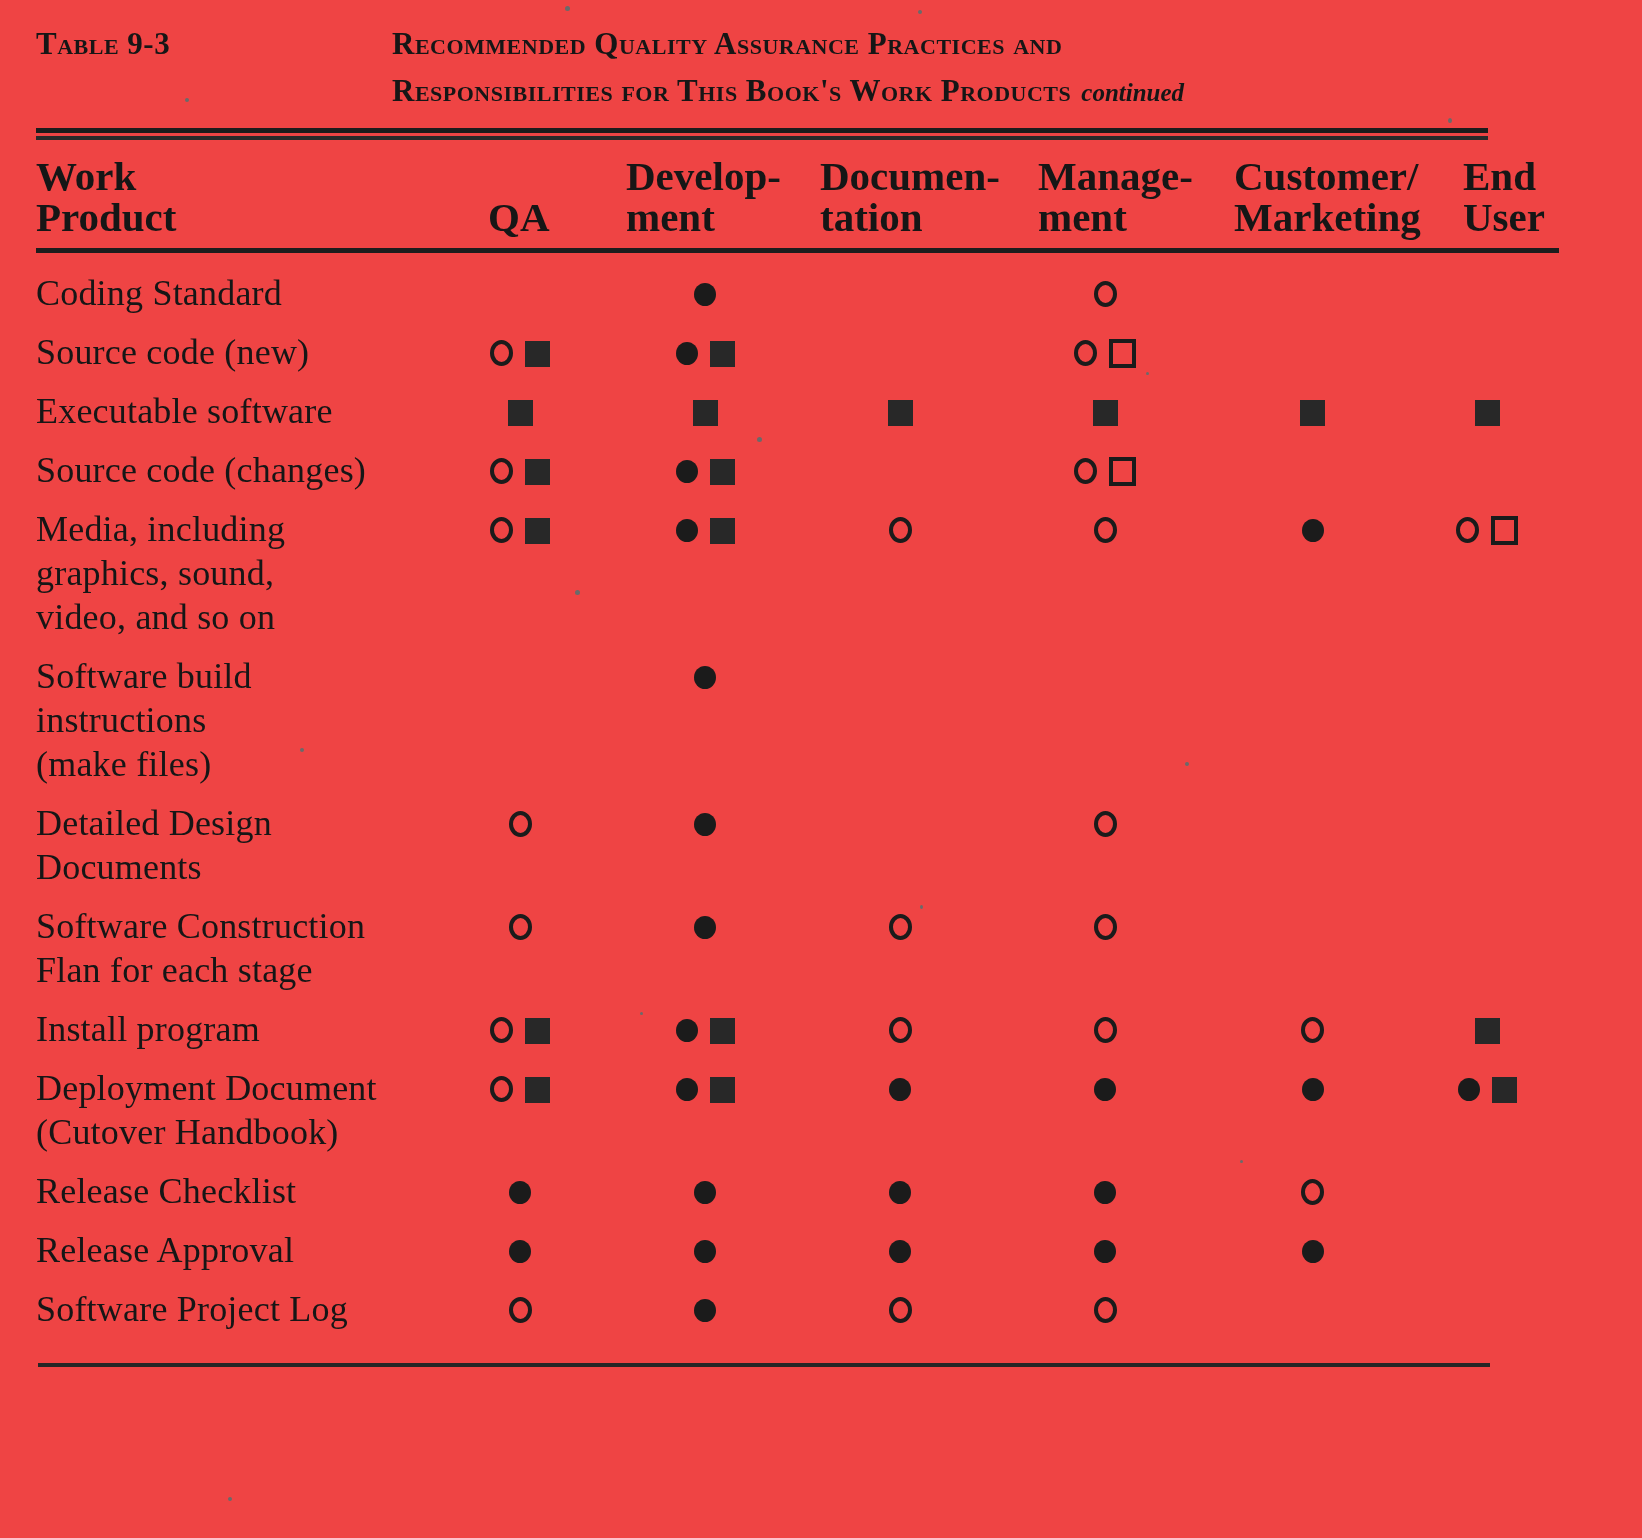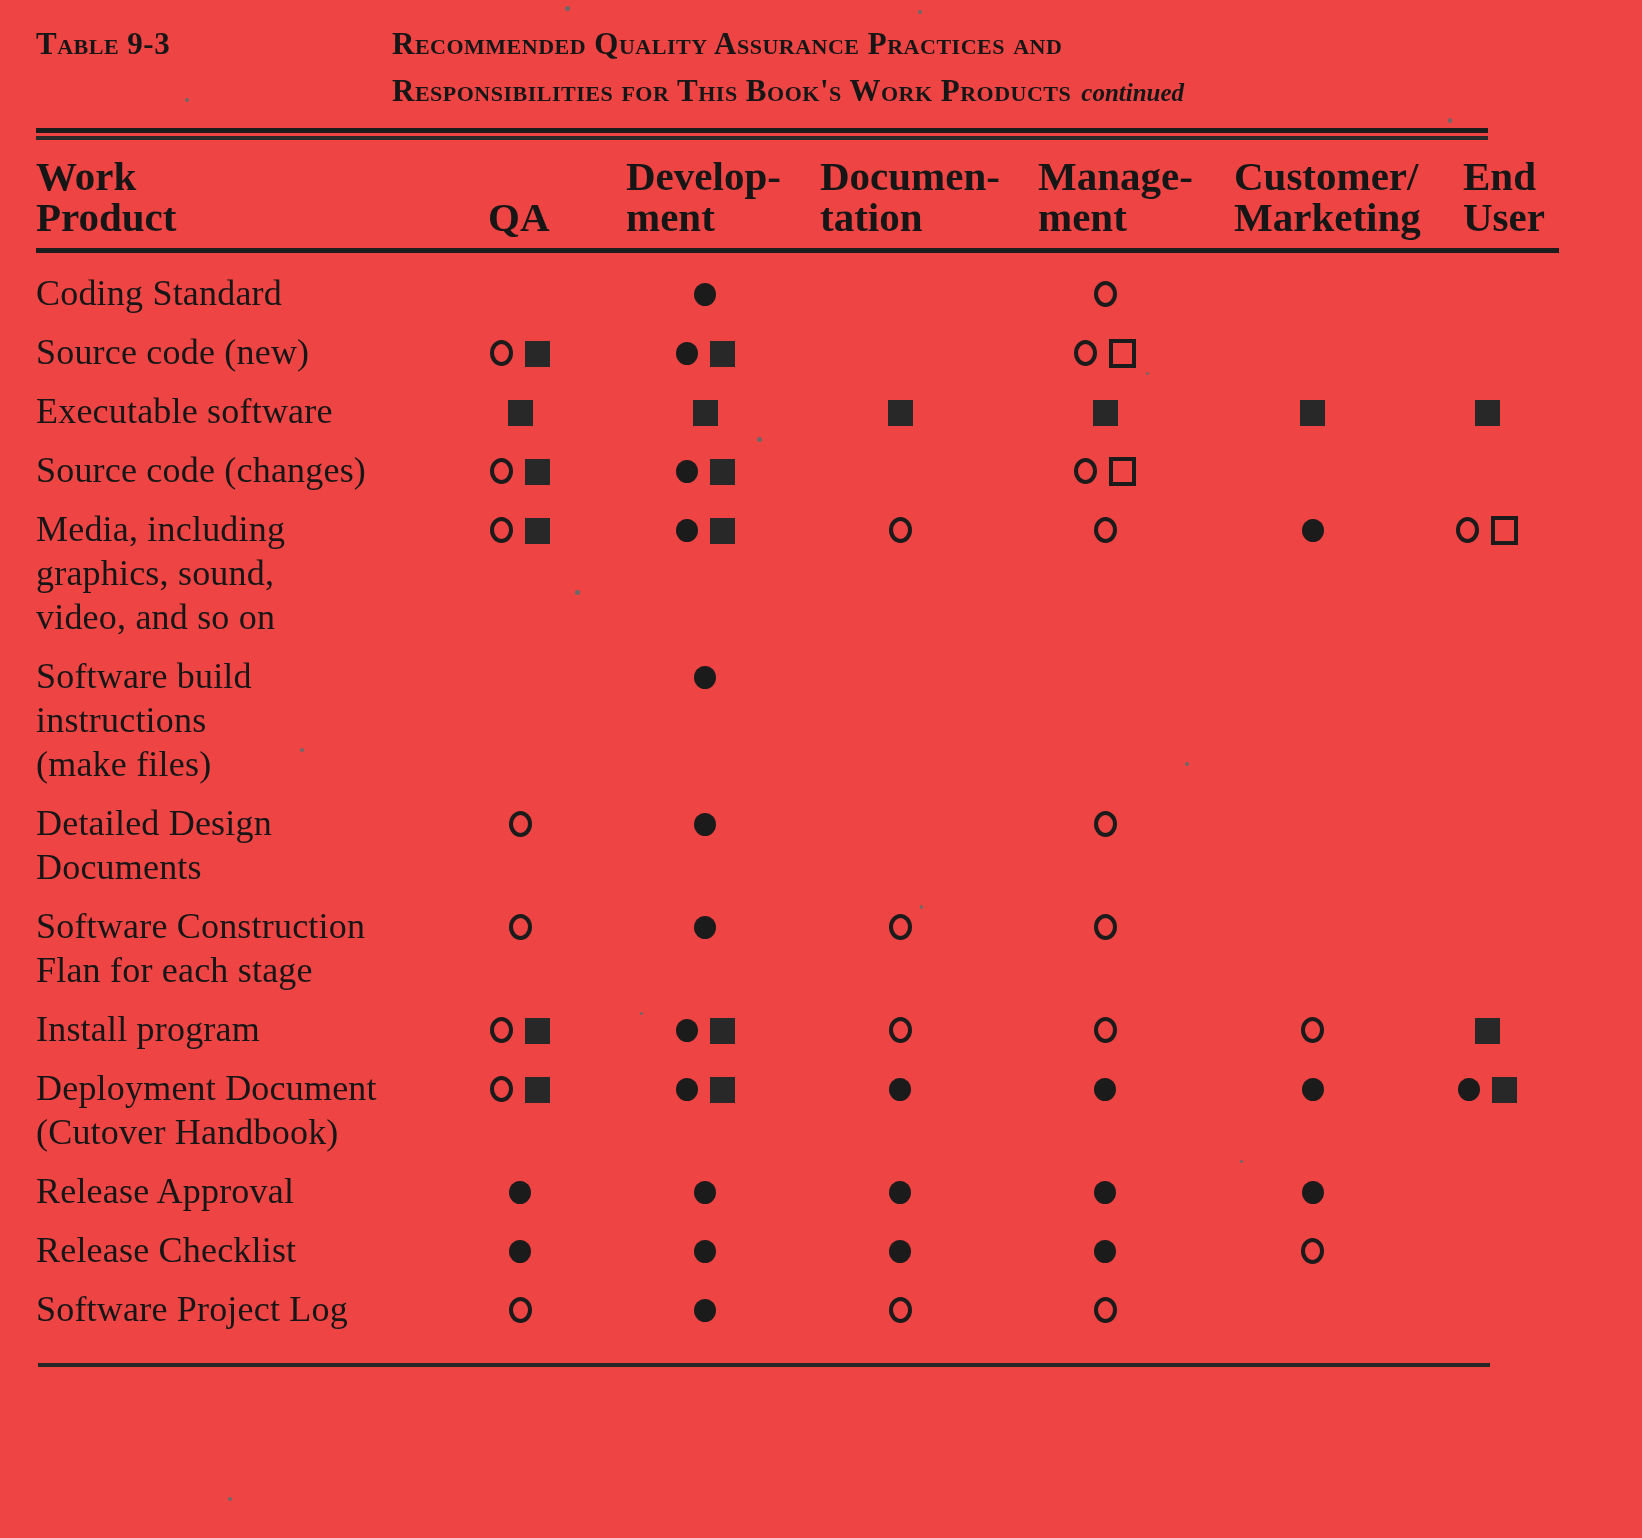--- a/index.html
+++ b/index.html
@@ -277,35 +277,35 @@
           <td class="col-work_product">Deployment Document
 (Cutover Handbook)</td>
           <td class="sym-cell col-qa"><span class="sym open-circle"></span><span class="sym filled-square"></span></td>
           <td class="sym-cell col-development"><span class="sym filled-circle"></span><span class="sym filled-square"></span></td>
           <td class="sym-cell col-documentation"><span class="sym filled-circle"></span></td>
           <td class="sym-cell col-management"><span class="sym filled-circle"></span></td>
           <td class="sym-cell col-customer_marketing"><span class="sym filled-circle"></span></td>
           <td class="sym-cell col-end_user"><span class="sym filled-circle"></span><span class="sym filled-square"></span></td>
         </tr>
         <tr>
+          <td class="col-work_product">Release Checklist</td>
+          <td class="sym-cell col-qa"><span class="sym filled-circle"></span></td>
+          <td class="sym-cell col-development"><span class="sym filled-circle"></span></td>
+          <td class="sym-cell col-documentation"><span class="sym filled-circle"></span></td>
+          <td class="sym-cell col-management"><span class="sym filled-circle"></span></td>
+          <td class="sym-cell col-customer_marketing"><span class="sym open-circle"></span></td>
+          <td class="sym-cell col-end_user"></td>
+        </tr>
+        <tr>
           <td class="col-work_product">Release Approval</td>
           <td class="sym-cell col-qa"><span class="sym filled-circle"></span></td>
           <td class="sym-cell col-development"><span class="sym filled-circle"></span></td>
           <td class="sym-cell col-documentation"><span class="sym filled-circle"></span></td>
           <td class="sym-cell col-management"><span class="sym filled-circle"></span></td>
           <td class="sym-cell col-customer_marketing"><span class="sym filled-circle"></span></td>
-          <td class="sym-cell col-end_user"></td>
-        </tr>
-        <tr>
-          <td class="col-work_product">Release Checklist</td>
-          <td class="sym-cell col-qa"><span class="sym filled-circle"></span></td>
-          <td class="sym-cell col-development"><span class="sym filled-circle"></span></td>
-          <td class="sym-cell col-documentation"><span class="sym filled-circle"></span></td>
-          <td class="sym-cell col-management"><span class="sym filled-circle"></span></td>
-          <td class="sym-cell col-customer_marketing"><span class="sym open-circle"></span></td>
           <td class="sym-cell col-end_user"></td>
         </tr>
         <tr>
           <td class="col-work_product">Software Project Log</td>
           <td class="sym-cell col-qa"><span class="sym open-circle"></span></td>
           <td class="sym-cell col-development"><span class="sym filled-circle"></span></td>
           <td class="sym-cell col-documentation"><span class="sym open-circle"></span></td>
           <td class="sym-cell col-management"><span class="sym open-circle"></span></td>
           <td class="sym-cell col-customer_marketing"></td>
           <td class="sym-cell col-end_user"></td>

